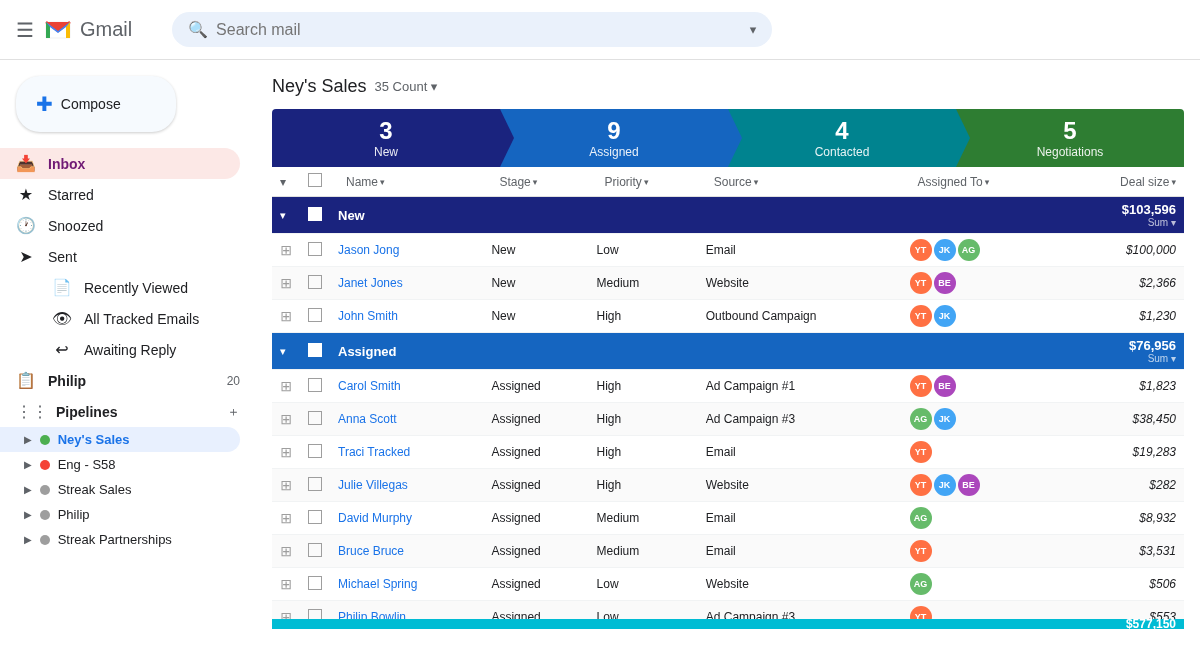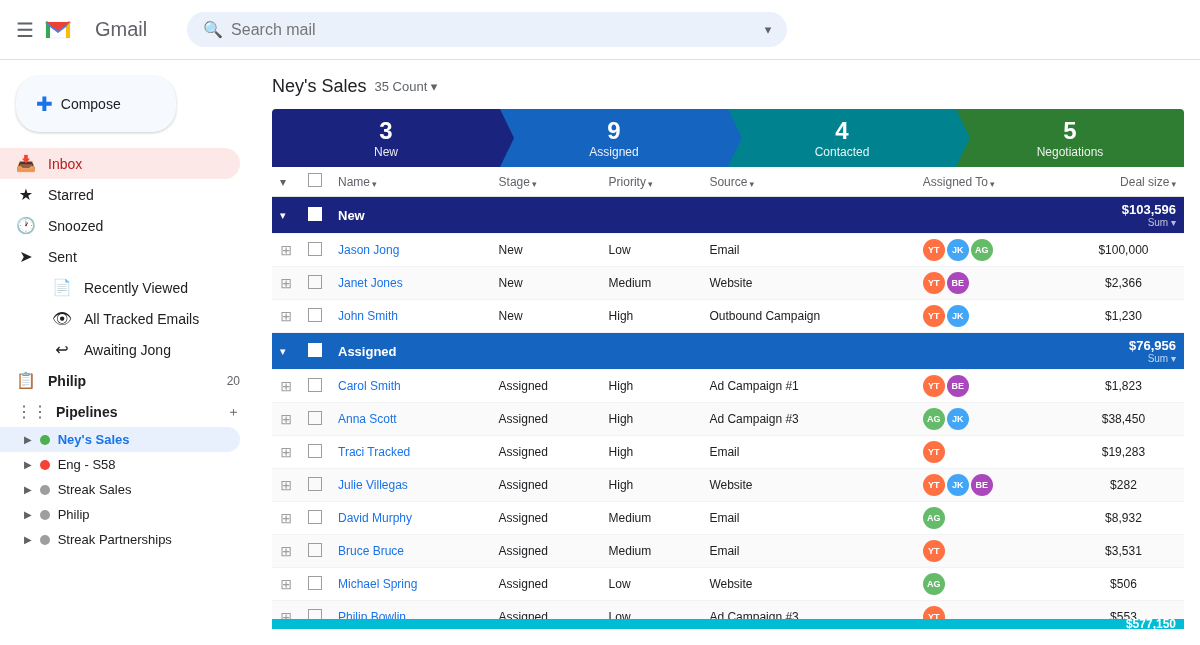--- a/index.html
+++ b/index.html
@@ -3,40 +3,40 @@
   <meta charset="utf-8">
   <style>
     * { box-sizing: border-box; margin: 0; padding: 0; }
     body { font-family: 'Arial', sans-serif; background: #f1f3f4; font-size: 13px; color: #202124; }
 
     .app-container { display: flex; flex-direction: column; height: 645px; background: white; }
 
     
     .top-bar { display: flex; align-items: center; padding: 8px 16px; background: white; height: 60px; border-bottom: 1px solid #e0e0e0; }
     .menu-icon { font-size: 20px; color: #5f6368; cursor: pointer; margin-right: 8px; }
-    .gmail-logo { display: flex; align-items: center; gap: 19px; margin-right: 40px; }
+    .gmail-logo { display: flex; align-items: center; gap: 4px; margin-right: 40px; }
     .gmail-label { font-size: 20px; color: #5f6368; margin-left: 2px; }
     .search-bar { display: flex; align-items: center; background: #eaf1fb; border-radius: 24px; padding: 8px 16px; flex: 1; max-width: 600px; gap: 8px; }
     .search-icon { color: #5f6368; font-size: 16px; }
     .search-input { border: none; background: transparent; outline: none; font-size: 16px; color: #202124; flex: 1; }
     .search-dropdown { color: #5f6368; cursor: pointer; }
 
     
     .main-layout { display: flex; flex: 1; overflow: hidden; }
 
     
     .sidebar { width: 256px; background: white; overflow-y: auto; padding: 8px 0; flex-shrink: 0; }
     .compose-btn { display: flex; align-items: center; gap: 8px; background: #f6fafe; border-radius: 24px; padding: 16px 20px; margin: 8px 16px 16px; cursor: pointer; box-shadow: 0 1px 3px rgba(0,0,0,0.2); width: 160px; }
     .compose-plus { color: #1a73e8; font-size: 20px; }
     .compose-label { font-size: 14px; color: #202124; }
     .nav-item { display: flex; align-items: center; gap: 12px; padding: 6px 16px; cursor: pointer; border-radius: 0 24px 24px 0; margin-right: 16px; }
     .nav-item.active { background: #fce8e6; }
     .nav-icon { width: 20px; text-align: center; font-size: 16px; }
     .nav-label { font-size: 14px; }
-    .nav-item.active .nav-label { color: #b91c1c; font-weight: 400; }
+    .nav-item.active .nav-label { color: #701a75; font-weight: 700; }
     .nav-count { margin-left: auto; font-size: 12px; color: #5f6368; }
     .pipelines-header { display: flex; align-items: center; gap: 8px; padding: 6px 16px; }
     .pipelines-label { font-size: 14px; font-weight: 600; color: #202124; }
     .pipelines-add { margin-left: auto; color: #5f6368; cursor: pointer; }
     .pipeline-item { display: flex; align-items: center; gap: 8px; padding: 5px 16px 5px 24px; cursor: pointer; border-radius: 0 24px 24px 0; margin-right: 16px; }
     .pipeline-item.active { background: #e8f0fe; }
     .pipeline-dot { width: 10px; height: 10px; border-radius: 50%; flex-shrink: 0; }
     .pipeline-arrow { font-size: 10px; color: #5f6368; }
     .pipeline-label { font-size: 13px; }
     .pipeline-item.active .pipeline-label { color: #1a73e8; font-weight: 600; }
@@ -71,25 +71,25 @@
     .stage-3::after { border-left: 14px solid #00838f; }
     .stage-4 { background: #2e7d32; }
     .stage-count { font-size: 24px; font-weight: 700; }
     .stage-label { font-size: 12px; opacity: 0.9; font-weight: 400; }
 
     
     .crm-table { width: 100%; border-collapse: collapse; font-size: 12px; }
     .crm-table th { background: white; padding: 6px 8px; text-align: left; color: #5f6368; font-weight: 500; border-bottom: 1px solid #e0e0e0; white-space: nowrap; }
     .crm-table td { padding: 5px 8px; border-bottom: 1px solid #f1f3f4; vertical-align: middle; white-space: nowrap; }
     .avatar { width: 22px; height: 22px; border-radius: 50%; display: inline-flex; align-items: center; justify-content: center; font-size: 9px; color: white; font-weight: 600; margin-right: 2px; }
-    .deal-size { text-align: center; }
+    .deal-size { text-align: right; font-style: italic; }
     .table-wrapper { overflow-y: auto; flex: 1; }
     .col-check { width: 30px; }
     .col-icon { width: 28px; }
-    .th-content { display: flex; align-items: flex-end; gap: 2px; }
+    .th-content { display: flex; align-items: center; gap: 2px; margin-left: 8px; }
     .dropdown-arrow-th { font-size: 9px; }
     .checkbox { width: 14px; height: 14px; border: 1px solid #9e9e9e; display: inline-block; cursor: pointer; }
     .checkbox-white { width: 14px; height: 14px; border: 1px solid white; display: inline-block; background: white; }
     .bottom-bar { background: #00bcd4; height: 10px; display: flex; align-items: center; justify-content: flex-end; padding: 0 8px; color: white; font-size: 12px; font-weight: 600; }
   </style>
 </head>
 <body>
 
 <div class="app-container">
 
@@ -143,21 +143,21 @@
         <div class="nav-item" style="padding-left: 4px;">
           <span class="nav-icon">📄</span>
           <span class="nav-label">Recently Viewed</span>
         </div>
         <div class="nav-item" style="padding-left: 4px;">
           <span class="nav-icon">👁</span>
           <span class="nav-label">All Tracked Emails</span>
         </div>
         <div class="nav-item" style="padding-left: 4px;">
           <span class="nav-icon">↩</span>
-          <span class="nav-label">Awaiting Jong</span>
+          <span class="nav-label">Awaiting Reply</span>
         </div>
       </div>
 
       <div class="drafts-item">
         <span class="nav-icon">📋</span>
         <span class="drafts-label">Philip</span>
         <span class="nav-count">20</span>
       </div>
 
       <div class="pipelines-header">

